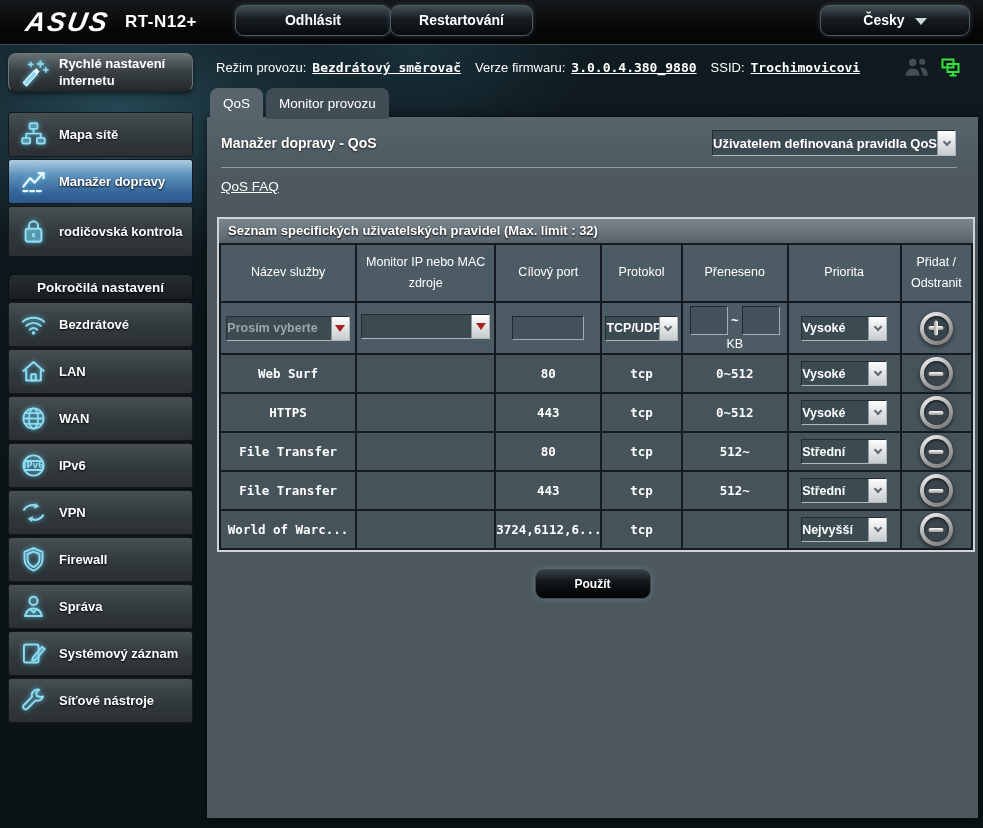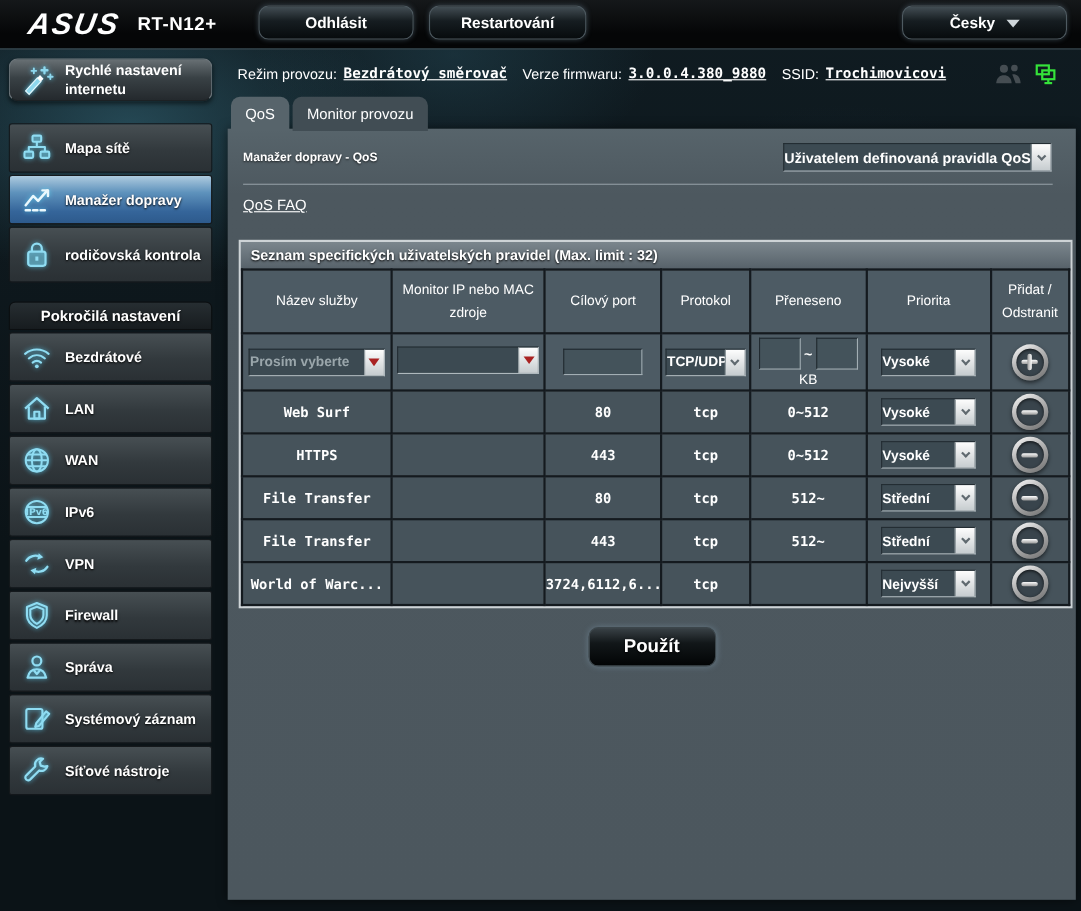--- a/index.html
+++ b/index.html
@@ -18,21 +18,21 @@
   .topbar { position:absolute; left:0; top:0; width:983px; height:45px;
     background:linear-gradient(#15181a,#050607 70%); border-bottom:1px solid #3e4c54;
     display:flex; align-items:center; z-index:5; }
   .logo { margin-left:26px; color:#fff; font-weight:bold; font-style:italic;
     font-size:27px; letter-spacing:2px; transform:skewX(-10deg); }
   .model { margin-left:16px; color:#fff; font-weight:bold; font-size:17px; letter-spacing:.5px; }
   .tbtn { position:absolute; top:5px; height:31px; border-radius:9px; border:1px solid #4e5a61;
     background:linear-gradient(#434e54,#161d21 45%,#070b0d);
     color:#fff; font-weight:bold; font-size:14px; text-align:center; line-height:29px;
     box-shadow:0 0 5px rgba(120,150,170,.35); cursor:pointer; }
-  .btn-logout { left:235px; width:141px; }
+  .btn-logout { left:235px; width:156px; }
   .btn-reboot { left:390px; width:143px; }
   .lang { left:auto; right:13px; width:150px; display:flex; align-items:center;
     justify-content:center; gap:10px; }
   .lang .tri { width:0; height:0; border-left:6px solid transparent; border-right:6px solid transparent;
     border-top:7px solid #cfd6da; margin-top:2px; }
 
   
   .sidebar { position:absolute; left:8px; top:53px; width:185px; z-index:4; }
   .quick { height:39px; border-radius:8px; border:1px solid #6c7479; border-bottom-color:#1c2124;
     background:linear-gradient(#687074,#394145 45%,#24292d);
@@ -64,21 +64,21 @@
   .tab { height:31px; line-height:31px; padding:0 13px; border-radius:8px 8px 0 0;
     background:#414d54; color:#fff; font-size:13.5px; cursor:pointer; }
   .tab.active { background:#57646b; }
 
   
   .panel { position:absolute; left:207px; top:117px; width:771px; height:701px;
     background:linear-gradient(#57646b,#4d585f 60px,#4c575e); z-index:2;
     box-shadow:0 0 10px rgba(0,0,0,.6); }
   .title-row { display:flex; align-items:center; justify-content:space-between;
     padding:13px 22px 11px 14px; }
-  .page-title { color:#fff; font-weight:bold; font-size:11px; text-shadow:0 1px 2px rgba(0,0,0,.7); }
+  .page-title { color:#fff; font-weight:bold; font-size:14px; text-shadow:0 1px 2px rgba(0,0,0,.7); }
   .divider { border-top:1px solid #929da3; margin:0 21px 0 14px; }
   .faq { display:inline-block; margin:11px 0 0 14px; color:#fff; font-size:13.5px;
     text-decoration:underline; cursor:pointer; }
 
   
   .tbl-wrap { margin:22px 3px 0 10px; border:2px solid #cdd3d6; }
   .tbl-caption { height:24px; background:linear-gradient(#7b868d,#57626a);
     color:#fff; font-weight:bold; font-size:13px; line-height:24px; padding-left:9px;
     text-shadow:0 1px 2px #000; }
   table.rules { width:100%; border-collapse:collapse; table-layout:fixed; }
@@ -122,21 +122,21 @@
   .round-btn::before { content:""; position:absolute; inset:4px; border-radius:50%;
     background:#39444c; box-shadow:inset 0 1px 3px rgba(0,0,0,.7); }
   .round-btn .bar { position:absolute; left:50%; top:50%; width:15px; height:4px;
     transform:translate(-50%,-50%); background:linear-gradient(#fefefe,#9b9b9b);
     border-radius:2px; z-index:1; }
   .round-btn .bar.v { transform:translate(-50%,-50%) rotate(90deg); }
 
   .apply-row { text-align:center; margin-top:17px; }
   .apply-btn { display:inline-block; min-width:116px; padding:7px 24px; border-radius:9px;
     border:1px solid #3c464b; background:linear-gradient(#394146,#121719 40%,#020405);
-    color:#fff; font-weight:bold; font-size:17px; cursor:pointer;
+    color:#fff; font-weight:bold; font-size:12px; cursor:pointer;
     box-shadow:0 0 6px rgba(130,160,180,.45); text-shadow:0 1px 2px #000; }
 </style>
 </head>
 <body>
 
 <div class="page">
 
   <div class="topbar">
     <div class="logo">ASUS</div>
     <div class="model">RT-N12+</div>

